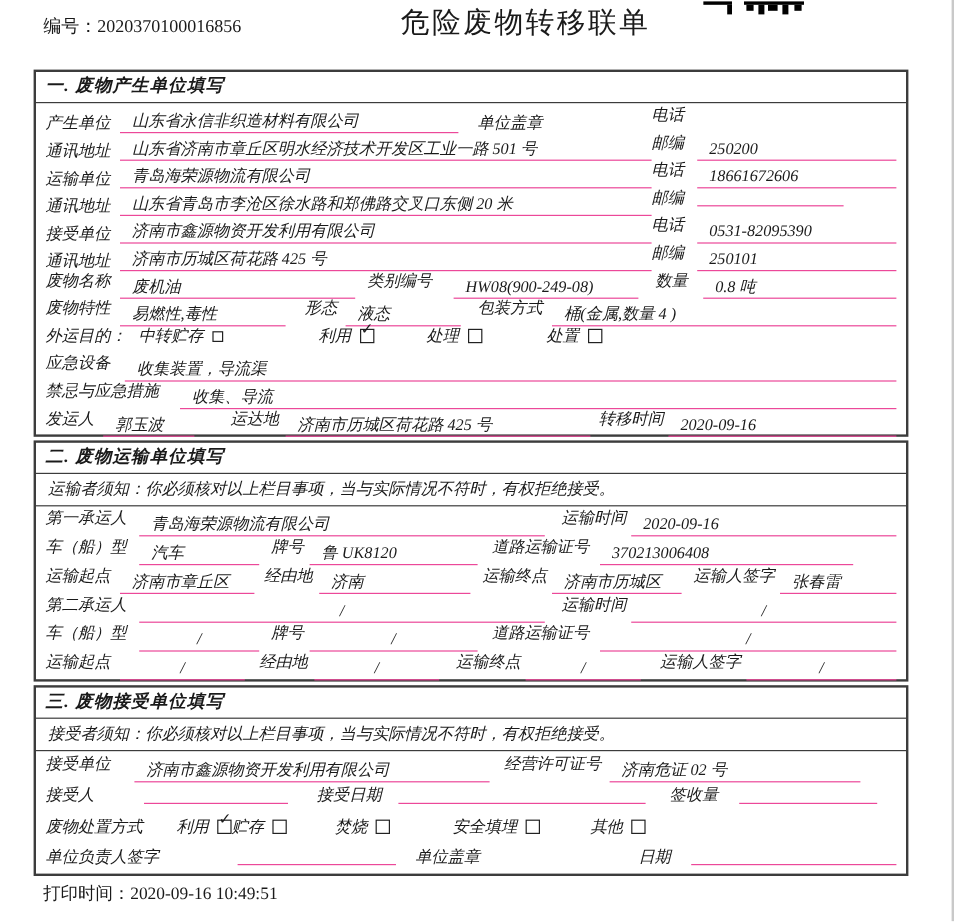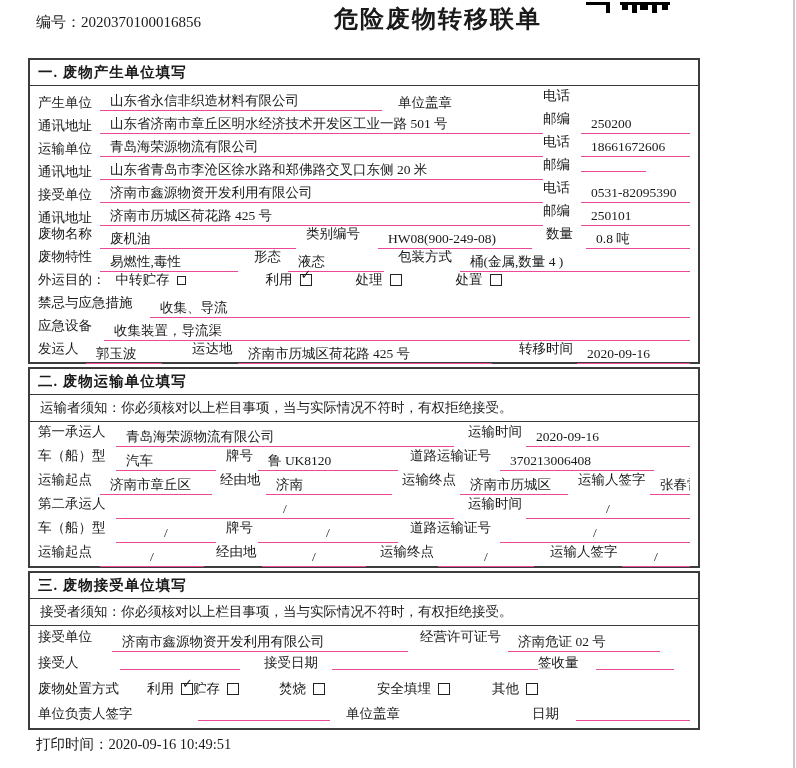--- a/index.html
+++ b/index.html
@@ -6,24 +6,24 @@
   .sheet{
     position:relative;width:796px;height:768px;background:#fff;
     font-family:"Liberation Serif","DejaVu Serif",serif;color:#1a1a1a;
     overflow:hidden;box-sizing:border-box;
   }
   .sheet::after{content:"";position:absolute;right:1px;top:0;bottom:0;width:2px;background:#c9c9c9;}
   
   .hdr{position:relative;height:58px;}
   .serial{position:absolute;left:36px;top:13px;font-size:15px;white-space:nowrap;}
   .title{position:absolute;left:calc(50% + 40px);transform:translateX(-50%);top:3px;
-         font-size:24px;font-weight:bold;letter-spacing:2px;white-space:nowrap;margin:0;}
+         font-size:24px;font-weight:normal;letter-spacing:2px;white-space:nowrap;margin:0;}
   .qr{position:absolute;left:586px;top:0;}
   
-  .content{margin-left:28px;width:672px;box-sizing:border-box;}
+  .content{margin-left:28px;width:729px;box-sizing:border-box;font-style:italic;}
   .box{border:2px solid #3c3c3c;box-sizing:border-box;margin-bottom:3px;background:#fff;}
   .sec-h{height:25px;line-height:24px;font-weight:bold;font-size:14.5px;padding-left:8px;
          border-bottom:1.5px solid #3c3c3c;letter-spacing:1px;}
   .notice{height:26px;line-height:25px;font-size:13.5px;padding-left:10px;
           border-bottom:1.5px solid #3c3c3c;white-space:nowrap;}
   
   .row{display:flex;align-items:center;padding:0 8px 4px 8px;box-sizing:border-box;
        font-size:13.5px;}
   .r23{height:23px;} .r24{height:24px;} .r25{height:25px;} .r26{height:26px;}
   .lb{flex:none;white-space:nowrap;line-height:16px;}
@@ -165,35 +165,35 @@
         <span class="grp" style="margin-left:54px">
           <span class="lb">处置</span>
           <span class="cb">
               <span class="mk"></span>
             </span>
         </span>
       </div>
 
 
       <div class="row r23">
+        <span class="lb" style="width:66px">应急设备</span>
+        <span class="u f1">收集装置，导流渠</span>
+      </div>
+
+      <div class="row r23">
         <span class="lb" style="width:112px">禁忌与应急措施</span>
         <span class="u f1">收集、导流</span>
-      </div>
-
-      <div class="row r23">
-        <span class="lb" style="width:66px">应急设备</span>
-        <span class="u f1">收集装置，导流渠</span>
       </div>
 
       <div class="row r23">
         <span class="lb" style="width:48px">发运人</span>
         <span class="u" style="width:76px">郭玉波</span>
         <span class="lb" style="margin-left:30px;width:46px">运达地</span>
         <span class="u" style="width:254px">济南市历城区荷花路 425 号</span>
-        <span class="lb" style="margin-left:27px;width:58px">转移时间</span>
+        <span class="lb" style="margin-left:7px;width:58px">转移时间</span>
         <span class="u f1">2020-09-16</span>
       </div>
     </div>
 
     <div class="box">
       <div class="sec-h">二. 废物运输单位填写</div>
       <div class="notice">运输者须知：你必须核对以上栏目事项，当与实际情况不符时，有权拒绝接受。</div>
 
       <div class="row r24">
         <span class="lb" style="width:78px">第一承运人</span>
@@ -259,21 +259,21 @@
         <span class="u" style="width:296px">济南市鑫源物资开发利用有限公司</span>
         <span class="lb" style="margin-left:12px;width:88px">经营许可证号</span>
         <span class="u f1" style="margin-right:30px">济南危证 02 号</span>
       </div>
 
       <div class="row r26">
         <span class="lb" style="width:60px">接受人</span>
         <span class="u" style="width:120px;margin-left:22px"></span>
         <span class="lb" style="margin-left:24px;width:58px">接受日期</span>
         <span class="u" style="width:206px;margin-left:10px"></span>
-        <span class="lb" style="width:46px">签收量</span>
+        <span class="lb" style="margin-left:20px;width:46px">签收量</span>
         <span class="u f1" style="margin-left:12px;margin-right:16px"></span>
       </div>
 
       <div class="row r25 cbrow">
         <span class="lb">废物处置方式</span>
         <span class="grp" style="margin-left:28px">
           <span class="lb">利用</span>
           <span class="cb">
               <span class="mk">✓</span>
             </span>

